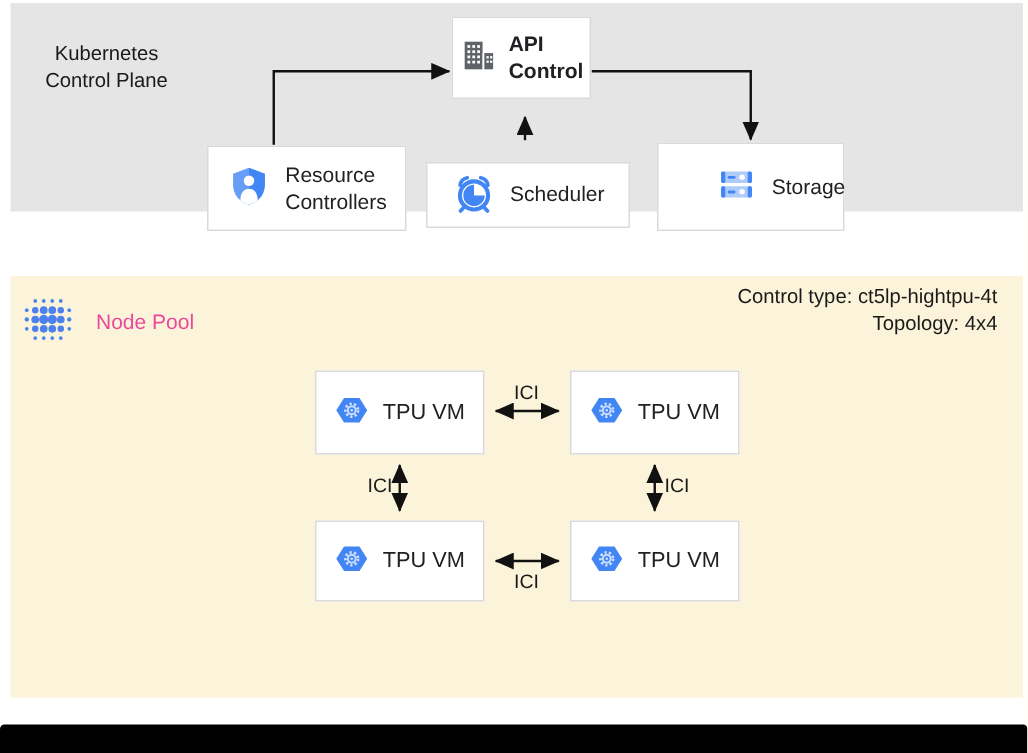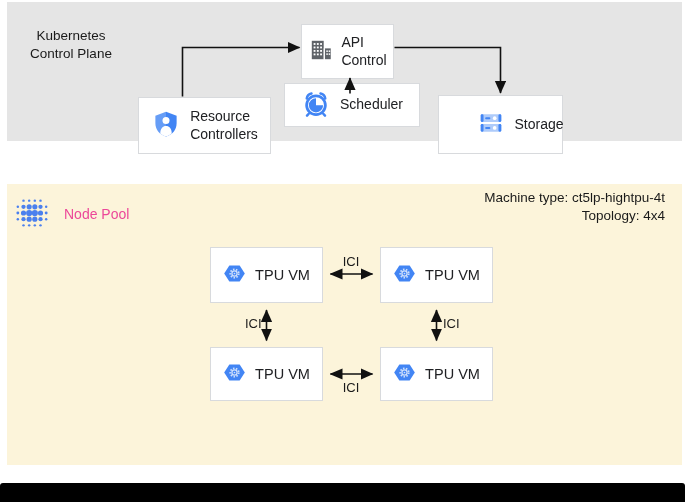--- a/index.html
+++ b/index.html
@@ -32,23 +32,23 @@
     display: flex;
     align-items: center;
     justify-content: center;
     gap: 9px;
     font-size: 14px;
     color: #202124;
   }
   .node .label { line-height: 1.25; }
   .node .label span { display: block; }
 
-  .node.api-server            { left: 301px; top: 24px;  width: 93px;  height: 55px; gap: 7px; }
+  .node.api-server            { left: 301px; top: 11px;  width: 93px;  height: 55px; gap: 7px; font-weight: bold; }
   .node.resource-controllers  { left: 116px; top: 97px;  width: 133px; height: 57px; margin-left: 22px; }
-  .node.scheduler             { left: 284px; top: 83px;  width: 136px; height: 44px; justify-content: center; }
+  .node.scheduler             { left: 284px; top: 108px;  width: 136px; height: 44px; justify-content: center; }
   .node.storage               { left: 438px; top: 95px;  width: 125px; height: 59px; padding-left: 40px; }
   .node.tpu { width: 113px; font-size: 14.5px; }
   .node.tpu-tl { left: 210px; top: 247px; height: 56px; }
   .node.tpu-tr { left: 380px; top: 247px; height: 56px; }
   .node.tpu-bl { left: 210px; top: 347px; height: 54px; }
   .node.tpu-br { left: 380px; top: 347px; height: 54px; }
 
   .np-header-icon { position: absolute; left: 15px; top: 197px; }
   .np-title {
     position: absolute; left: 64px; top: 206px;
@@ -123,21 +123,21 @@
         <circle cx="24.75" cy="21.5" r="2.1"></circle>
         <circle cx="30.25" cy="21.5" r="1.2"></circle>
       <circle cx="8.25" cy="27.5" r="1.2"></circle>
         <circle cx="13.75" cy="27.5" r="1.2"></circle>
         <circle cx="19.25" cy="27.5" r="1.2"></circle>
         <circle cx="24.75" cy="27.5" r="1.2"></circle>
     </svg>
   </span>
   <div class="np-title">Node Pool</div>
   <div class="np-meta">
-    <span>Machine type: ct5lp-hightpu-4t</span>
+    <span>Control type: ct5lp-hightpu-4t</span>
     <span>Topology: 4x4</span>
   </div>
 
   <div class="node api-server">
     <span class="icon">
       <svg width="26" height="26" viewBox="0 0 24 24">
         <g fill="#5f6368">
           <rect x="3.5" y="3.5" width="11" height="17"></rect>
           <rect x="15.5" y="10.5" width="5.5" height="10"></rect>
         </g>

